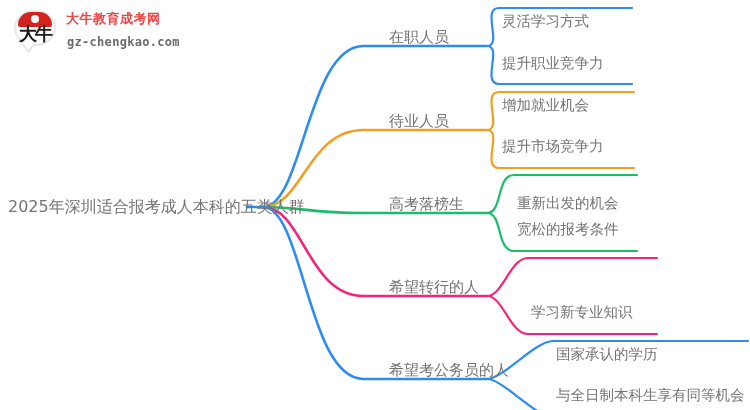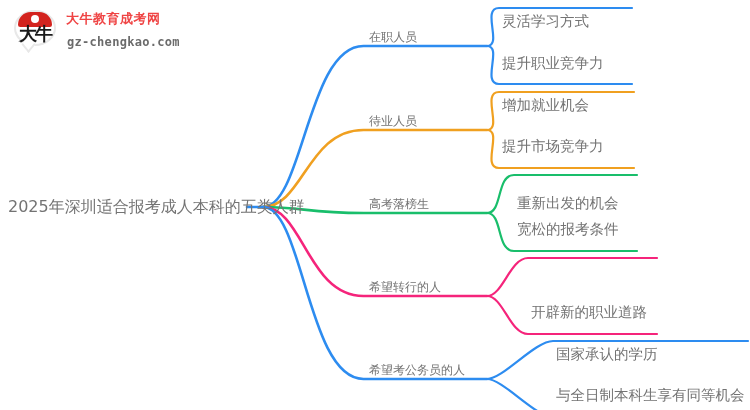--- a/index.html
+++ b/index.html
@@ -56,21 +56,21 @@
 
   
   .node{
     position:absolute;white-space:nowrap;color:#737373;
     font-family:"DejaVu Sans",sans-serif;
   }
   .root-label{
     font-size:16px;line-height:18px;right:auto;
     letter-spacing:0px;
   }
-  .branch-label{font-size:12px;line-height:17px;}
+  .branch-label{font-size:15px;line-height:17px;margin-left:20px;}
   .leaf-label{font-size:14.5px;line-height:17px;}
 </style>
 </head>
 <body>
 
 <div id="canvas">
 
   <div class="logo">
     <div class="logo-mark">
       <div class="logo-bubble"></div>
@@ -110,19 +110,19 @@
 
   <div class="node branch-label" style="left:369px;top:113px;">待业人员</div>
   <div class="node leaf-label" style="left:502px;top:97px;">增加就业机会</div>
   <div class="node leaf-label" style="left:502px;top:138px;">提升市场竞争力</div>
 
   <div class="node branch-label" style="left:369px;top:196px;">高考落榜生</div>
   <div class="node leaf-label" style="left:517px;top:195px;">重新出发的机会</div>
   <div class="node leaf-label" style="left:517px;top:221px;">宽松的报考条件</div>
 
   <div class="node branch-label" style="left:369px;top:279px;">希望转行的人</div>
-  <div class="node leaf-label" style="left:531px;top:304px;">开辟新的职业道路</div>
+  <div class="node leaf-label" style="left:531px;top:304px;">学习新专业知识</div>
 
   <div class="node branch-label" style="left:369px;top:362px;">希望考公务员的人</div>
   <div class="node leaf-label" style="left:556px;top:346px;">国家承认的学历</div>
   <div class="node leaf-label" style="left:556px;top:387px;">与全日制本科生享有同等机会</div>
 
 </div>
 
 </body></html>

